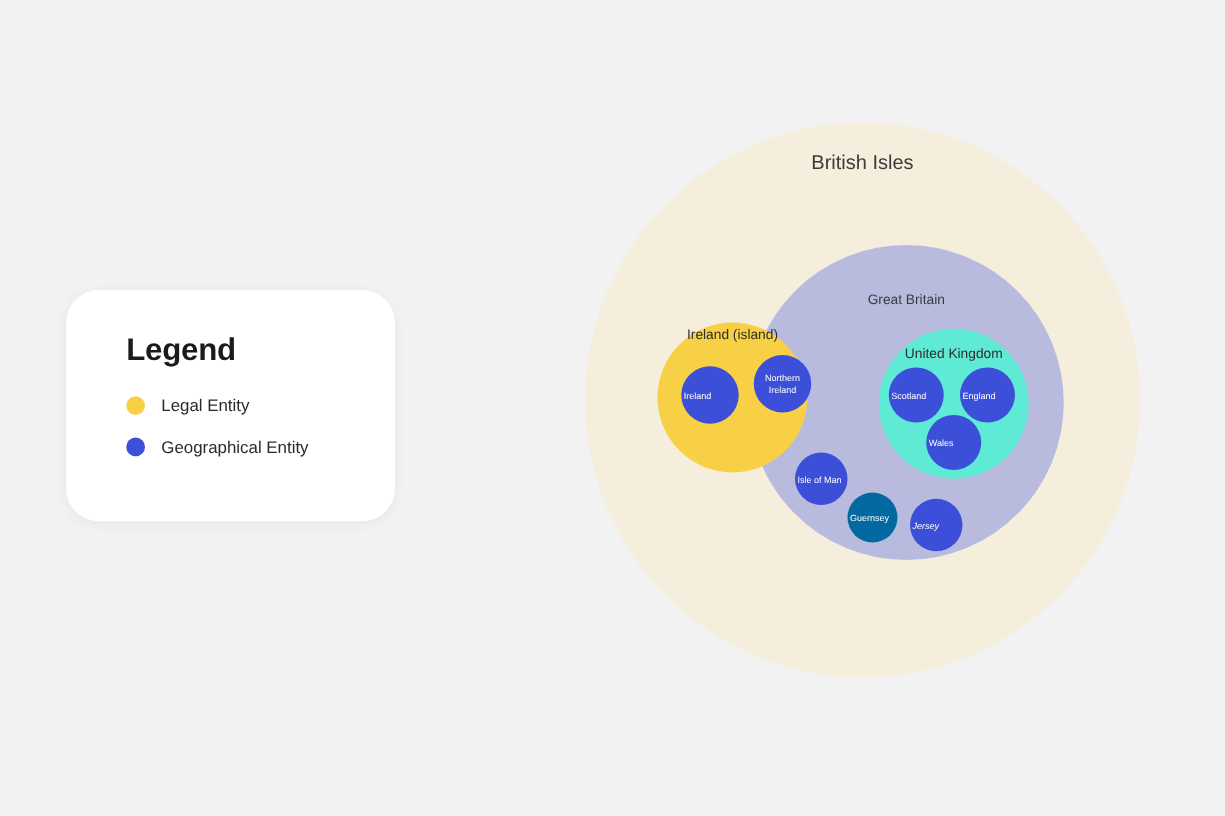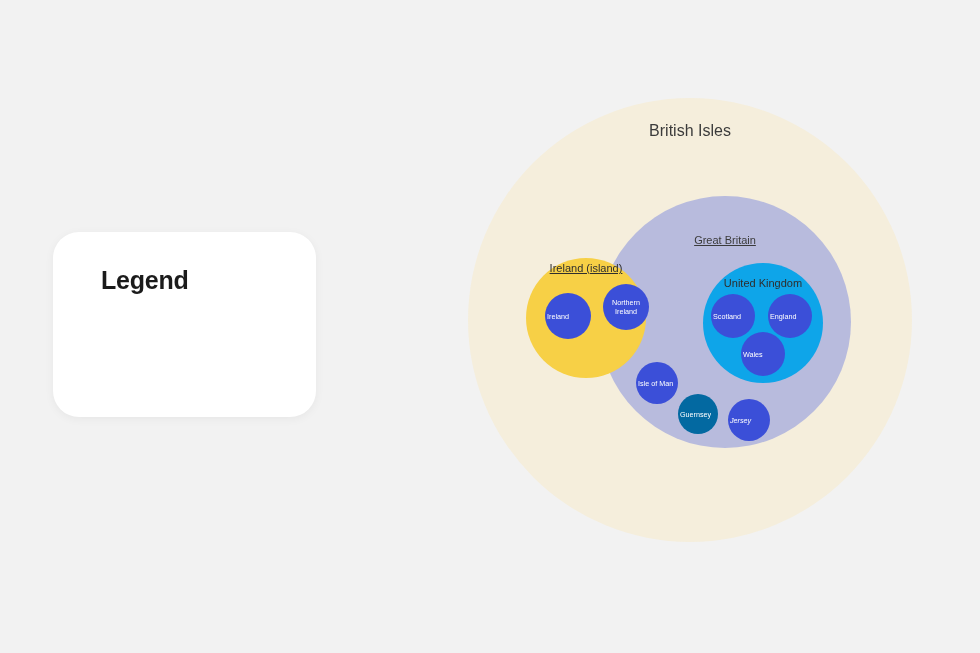--- a/index.html
+++ b/index.html
@@ -82,21 +82,20 @@
     pointer-events: none;
   }
   
   .lbl-outer {
     font-size: 16px;
     color: #3B3B3B;
   }
   .lbl-mid {
     font-size: 11px;
     color: #3B3B3B;
-    text-decoration: underline;
   }
   .lbl-entity {
     font-size: 11px;
     color: #2E2E2E;
   }
   
   .leaf {
     background: #3B4FD8;
     display: flex;
     align-items: center;
@@ -110,33 +109,43 @@
     padding: 0 2px;
   }
 </style>
 </head>
 <body>
 
 <div id="stage">
 
   <div class="legend-card">
     <div class="legend-title">Legend</div>
+    <div id="legend-items">
+        <div class="legend-row">
+          <span class="legend-swatch" style="background: rgb(247, 208, 70);"></span>
+          <span class="legend-label">Legal Entity</span>
+        </div>
+        <div class="legend-row">
+          <span class="legend-swatch" style="background: rgb(59, 79, 216);"></span>
+          <span class="legend-label">Geographical Entity</span>
+        </div>
+      </div>
   </div>
 
   <div class="venn" id="venn">
       <div class="circle" style="left: 468px; top: 98px; width: 444px; height: 444px; background: rgb(245, 238, 220);">
         <div class="circle-label lbl-outer" style="top: 24px;">British Isles</div>
       </div>
       <div class="circle" style="left: 599px; top: 196px; width: 252px; height: 252px; background: rgb(184, 187, 221);">
         <div class="circle-label lbl-mid" style="top: 38px;">Great Britain</div>
       </div>
       <div class="circle" style="left: 526px; top: 258px; width: 120px; height: 120px; background: rgb(247, 208, 70);">
-        <div class="circle-label lbl-entity" style="top: 4px; text-decoration: underline;">Ireland (island)</div>
+        <div class="circle-label lbl-entity" style="top: 4px;">Ireland (island)</div>
       </div>
-      <div class="circle" style="left: 703px; top: 263px; width: 120px; height: 120px; background: #0ea5e9;">
+      <div class="circle" style="left: 703px; top: 263px; width: 120px; height: 120px; background: #5eead4;">
         <div class="circle-label lbl-entity" style="top: 14px;">United Kingdom</div>
       </div>
       <div class="circle leaf" style="left: 545px; top: 293px; width: 46px; height: 46px; background: rgb(59, 79, 216);">
         <span>Ireland</span>
       </div>
       <div class="circle leaf" style="left: 603px; top: 284px; width: 46px; height: 46px; background: rgb(59, 79, 216);">
         <span>Northern Ireland</span>
       </div>
       <div class="circle leaf" style="left: 711px; top: 294px; width: 44px; height: 44px; background: rgb(59, 79, 216);">
         <span>Scotland</span>

